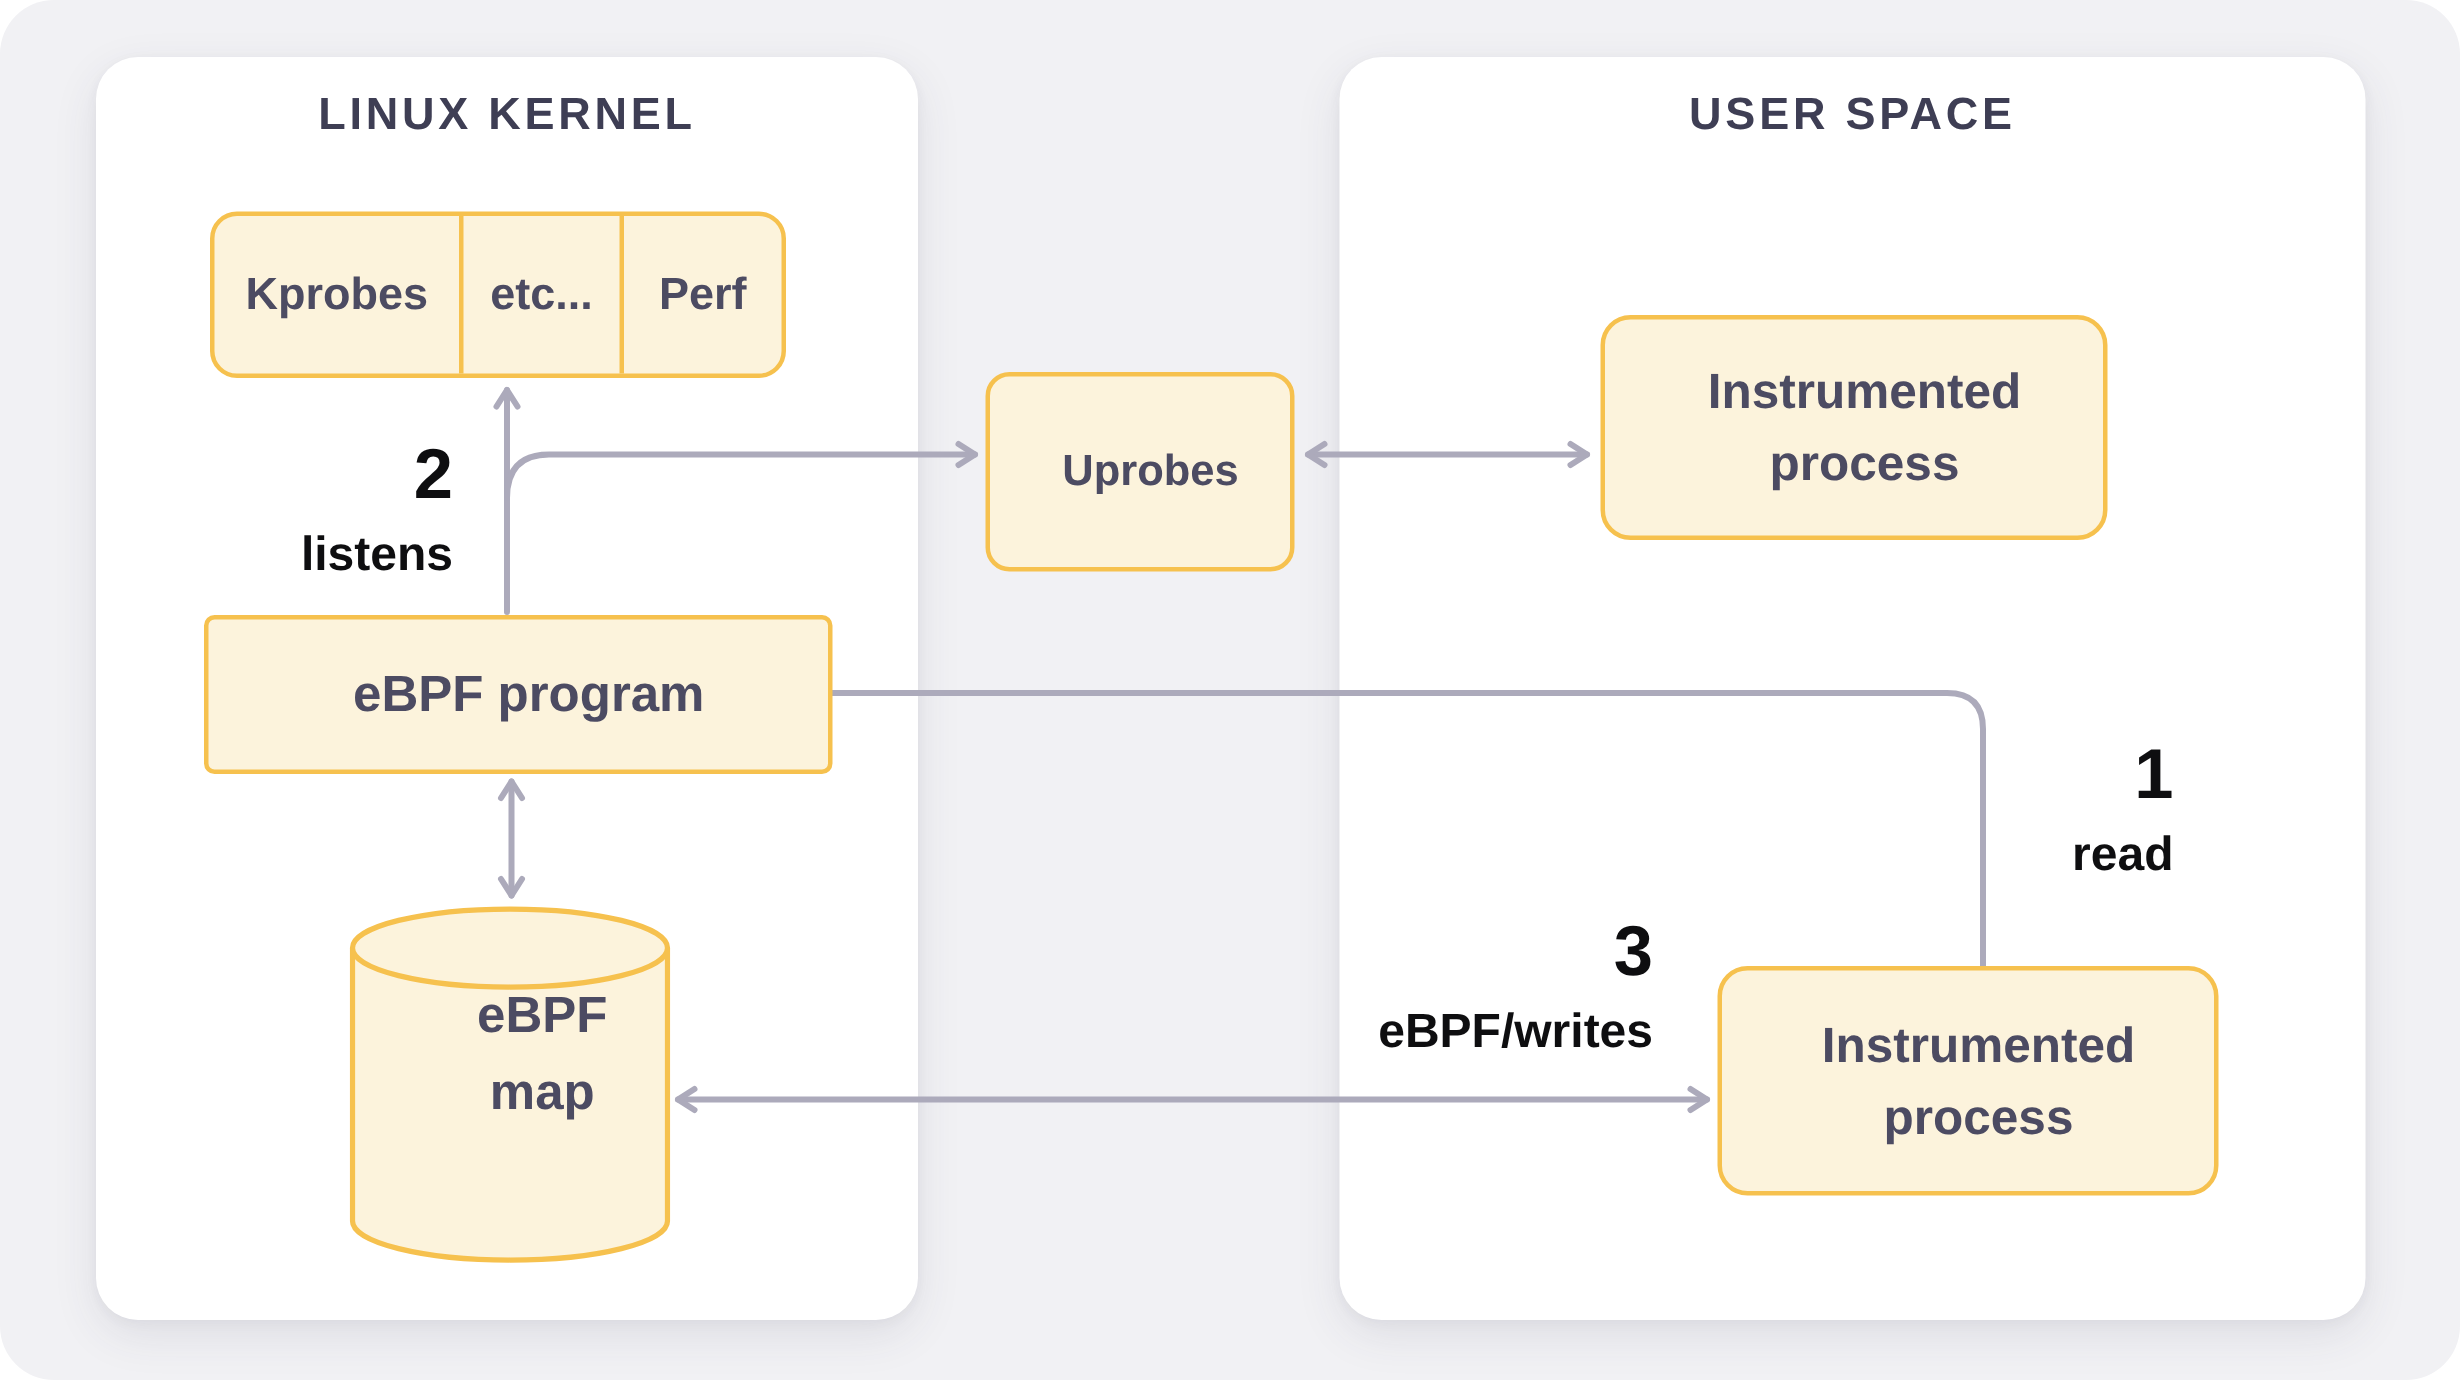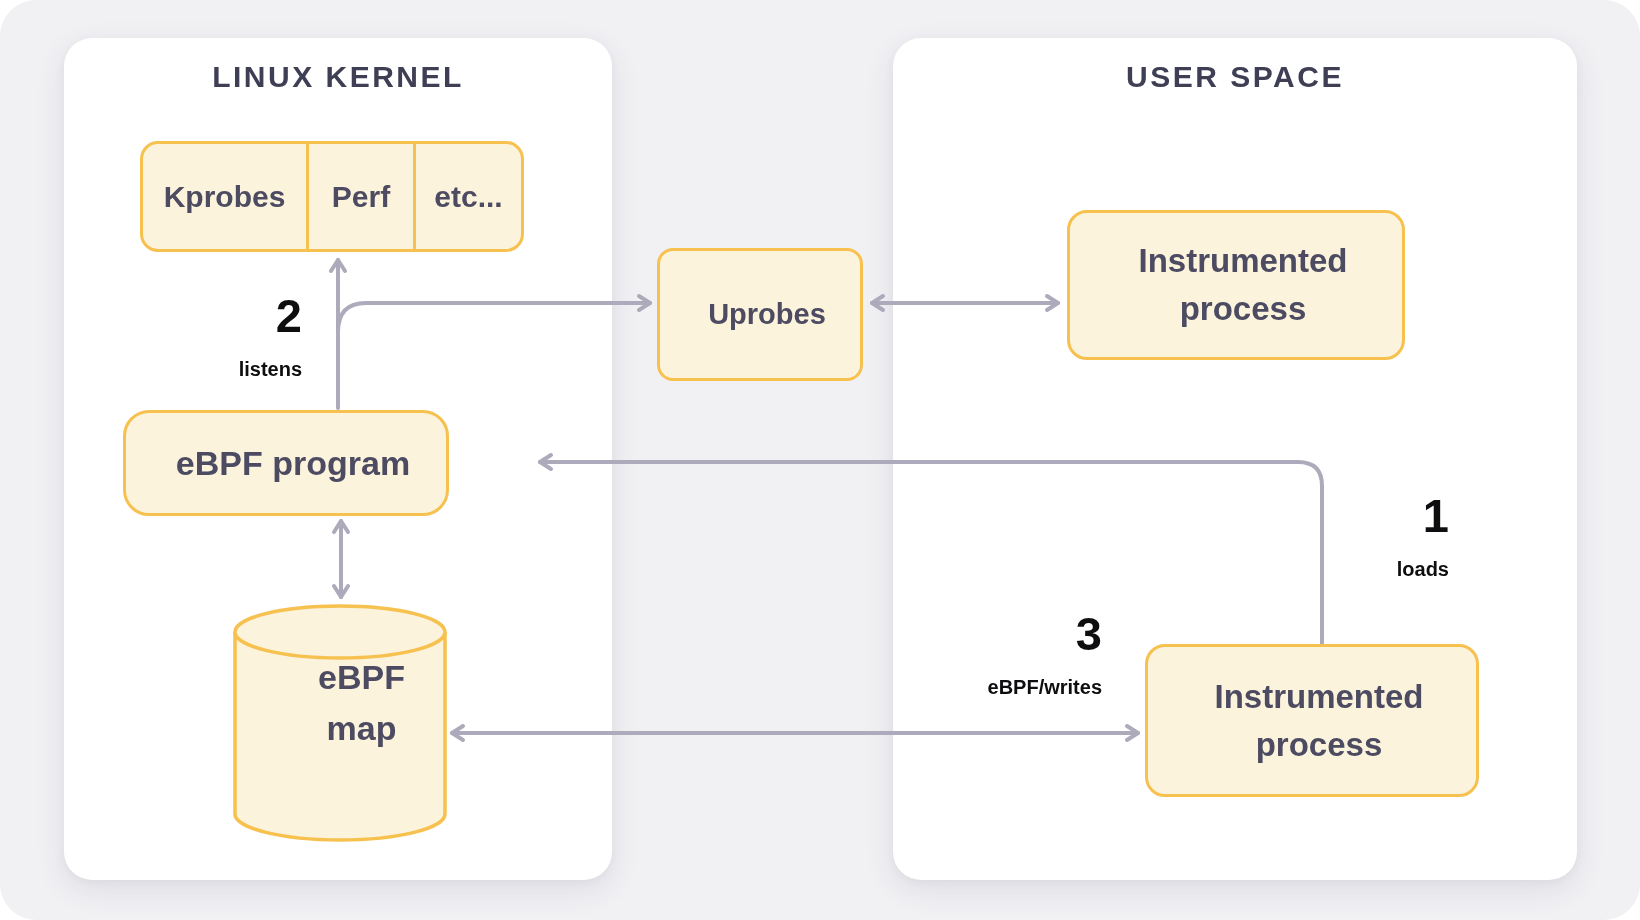--- a/index.html
+++ b/index.html
@@ -37,35 +37,35 @@
     color:var(--node-text);font-weight:700;z-index:10;padding-left:14px;
   }
   .probe-row{left:140px;top:141px;width:384px;height:111px;border-radius:18px;
     display:flex;align-items:stretch;justify-content:flex-start;padding:0;}
   .probe-cell{display:flex;align-items:center;justify-content:center;
     font-size:30px;color:var(--node-text);font-weight:700;}
   .probe-cell + .probe-cell{border-left:3px solid var(--node-border);}
   .probe-cell:nth-child(1){width:163px;}
   .probe-cell:nth-child(2){width:104px;}
   .probe-cell:nth-child(3){flex:1;}
-  .node-program{left:123px;top:410px;width:326px;height:106px;border-radius:26px;font-size:34px;}
+  .node-program{left:136px;top:410px;width:419px;height:106px;border-radius:7px;font-size:34px;}
   .node-uprobes{left:657px;top:248px;width:206px;height:133px;border-radius:16px;font-size:29px;z-index:10;}
   .node-proc{border-radius:20px;font-size:33px;line-height:1.45;text-align:center;white-space:pre-line;}
   .node-proc-top{left:1067px;top:210px;width:338px;height:150px;}
   .node-proc-bottom{left:1145px;top:644px;width:334px;height:153px;}
   .cylinder{position:absolute;left:233px;top:602px;width:214px;height:242px;z-index:10;}
   .cylinder-label{
     position:absolute;left:233px;top:652px;width:257px;text-align:center;
     color:var(--node-text);font-weight:700;font-size:34px;line-height:1.5;
     white-space:pre-line;z-index:11;
   }
   .arrows{position:absolute;left:0;top:0;z-index:5;pointer-events:none;}
   .annotation{position:absolute;text-align:right;color:var(--annotation-text);z-index:12;}
   .annotation .num{font-size:47px;font-weight:800;line-height:50px;}
-  .annotation .lbl{font-size:20px;font-weight:700;line-height:30px;margin-top:13px;}
+  .annotation .lbl{font-size:32px;font-weight:700;line-height:30px;margin-top:13px;}
   .ann-listens{right:1338px;top:291px;}
   .ann-loads{right:191px;top:491px;}
   .ann-readwrites{right:538px;top:609px;}
 </style>
 </head>
 <body>
 
 <div class="stage">
 
   <div class="panel panel-user">
@@ -86,22 +86,22 @@
       <path d="M338,332 Q338,303 366,303 L650,303" marker-end="url(#chev)"></path>
       <path d="M872,303 L1058,303" marker-start="url(#chev)" marker-end="url(#chev)"></path>
       <path d="M1322,646 L1322,486 Q1322,462 1298,462 L540,462" marker-end="url(#chev)"></path>
       <path d="M341,521 L341,597" marker-start="url(#chev)" marker-end="url(#chev)"></path>
       <path d="M452,733 L1138,733" marker-start="url(#chev)" marker-end="url(#chev)"></path>
     </g>
   </svg>
 
   <div class="node probe-row">
     <div class="probe-cell">Kprobes</div>
+    <div class="probe-cell">etc...</div>
     <div class="probe-cell">Perf</div>
-    <div class="probe-cell">etc...</div>
   </div>
 
   <div class="node node-program">eBPF program</div>
 
   <svg class="cylinder" width="214" height="242" viewBox="0 0 214 242">
     <path d="M2,30 L2,212 A105,26 0 0 0 212,212 L212,30 Z" fill="#FCF3DC" stroke="none"></path>
     <path d="M2,30 L2,212 A105,26 0 0 0 212,212 L212,30" fill="none" stroke="#F6C14E" stroke-width="3.5"></path>
     <ellipse cx="107" cy="30" rx="105" ry="26" fill="#FCF3DC" stroke="#F6C14E" stroke-width="3.5"></ellipse>
   </svg>
   <div class="cylinder-label">eBPF
@@ -113,20 +113,20 @@
 process</div>
   <div class="node node-proc node-proc-bottom">Instrumented
 process</div>
 
   <div class="annotation ann-listens">
     <div class="num">2</div>
     <div class="lbl">listens</div>
   </div>
   <div class="annotation ann-loads">
     <div class="num">1</div>
-    <div class="lbl">loads</div>
+    <div class="lbl">read</div>
   </div>
   <div class="annotation ann-readwrites">
     <div class="num">3</div>
     <div class="lbl">eBPF/writes</div>
   </div>
 
 </div>
 
 </body></html>

